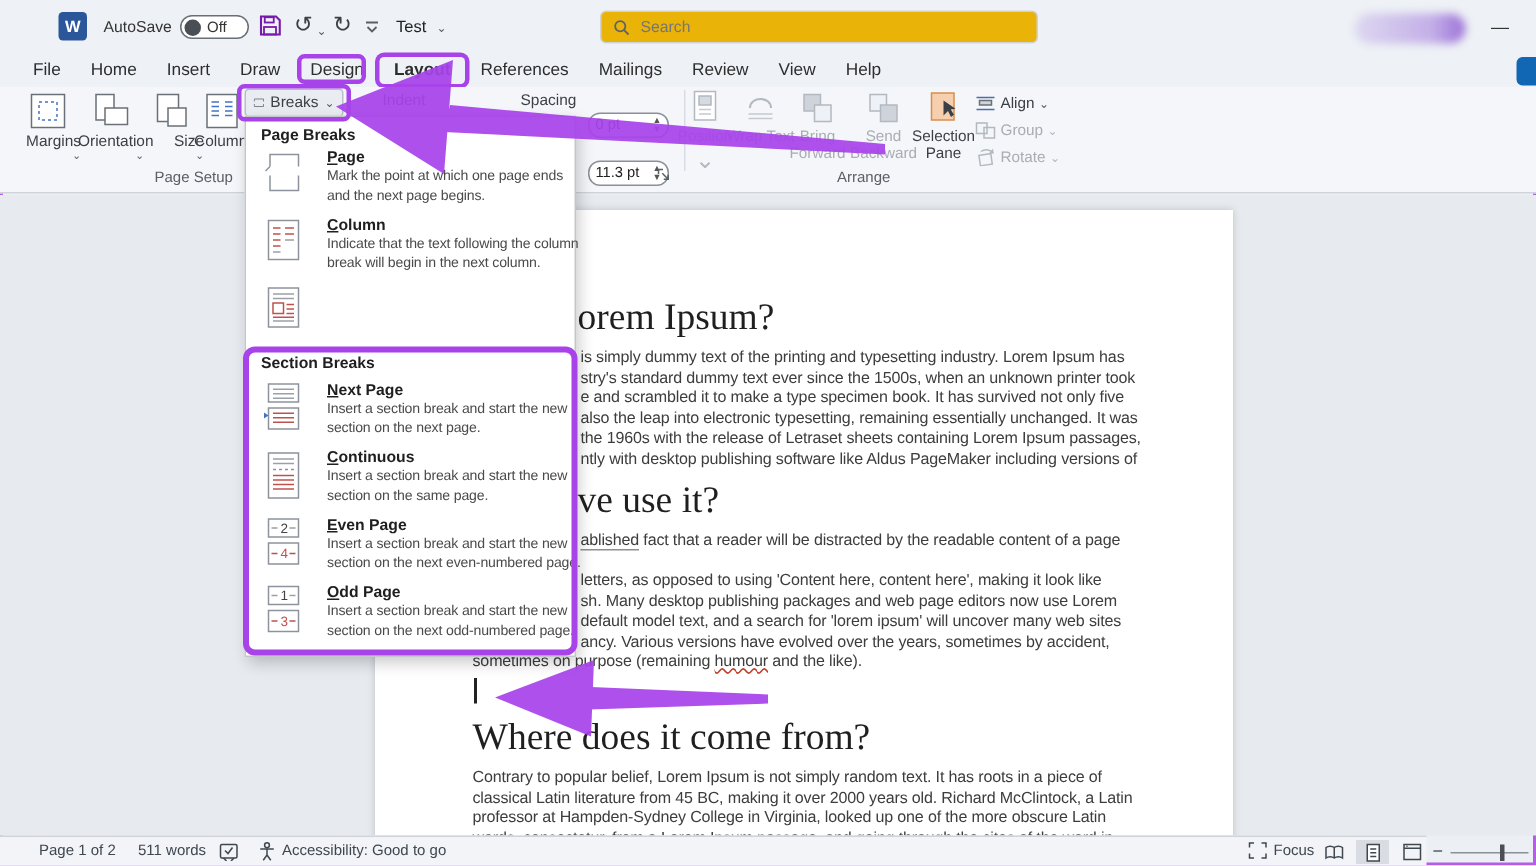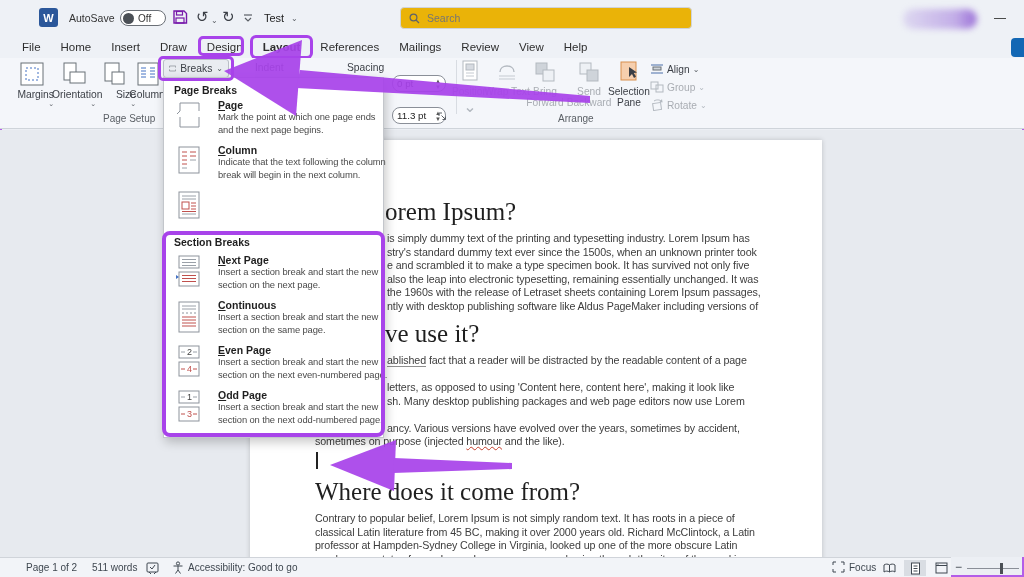--- a/index.html
+++ b/index.html
@@ -311,22 +311,23 @@
       <div class="doc-line" style="left:137px; top:119px;">e and scrambled it to make a type specimen book. It has survived not only five</div>
       <div class="doc-line" style="left:137px; top:132.5px;">also the leap into electronic typesetting, remaining essentially unchanged. It was</div>
       <div class="doc-line" style="left:137px; top:146px;">the 1960s with the release of Letraset sheets containing Lorem Ipsum passages,</div>
       <div class="doc-line" style="left:137px; top:159.5px;">ntly with desktop publishing software like Aldus PageMaker including versions of</div>
 
       <div class="doc-h abs" style="left:135px; top:180px;">ve use it?</div>
 
       <div class="doc-line" style="left:137px; top:214px;"><span class="underlined">ablished</span><span> fact that a reader will be distracted by the readable content of a page</span></div>
       <div class="doc-line" style="left:137px; top:241px;">letters, as opposed to using 'Content here, content here', making it look like</div>
       <div class="doc-line" style="left:137px; top:254.5px;">sh. Many desktop publishing packages and web page editors now use Lorem</div>
+      <div class="doc-line" style="left:137px; top:268px;">default model text, and a search for 'lorem ipsum' will uncover many web sites</div>
       <div class="doc-line" style="left:137px; top:281.5px;">ancy. Various versions have evolved over the years, sometimes by accident,</div>
-      <div class="doc-line" style="left:65px; top:295px;"><span>sometimes on purpose (injected </span><span class="misspell">humour</span><span> and the like).</span></div>
+      <div class="doc-line" style="left:65px; top:295px;"><span>sometimes on purpose (remaining </span><span class="misspell">humour</span><span> and the like).</span></div>
 
       <div class="caret" style="left:66px; top:312px;"></div>
 
       <div class="doc-h abs" style="left:65px; top:338px;">Where does it come from?</div>
 
       <div class="doc-line" style="left:65px; top:372px;">Contrary to popular belief, Lorem Ipsum is not simply random text. It has roots in a piece of</div>
       <div class="doc-line" style="left:65px; top:385.5px;">classical Latin literature from 45 BC, making it over 2000 years old. Richard McClintock, a Latin</div>
       <div class="doc-line" style="left:65px; top:399px;">professor at Hampden-Sydney College in Virginia, looked up one of the more obscure Latin</div>
       <div class="doc-line" style="left:65px; top:412.5px;"><span>words, </span><span class="misspell">consectetur</span><span>, from a Lorem Ipsum passage, and going through the cites of the word in</span></div>
     </div>

